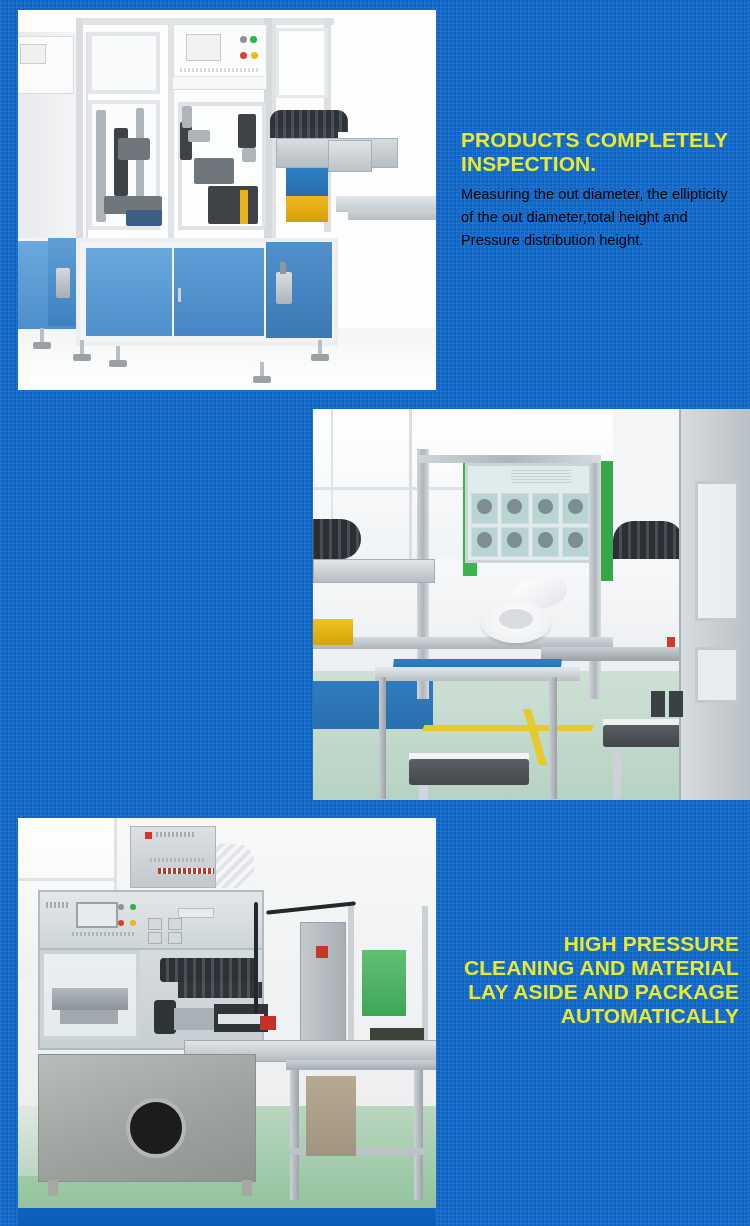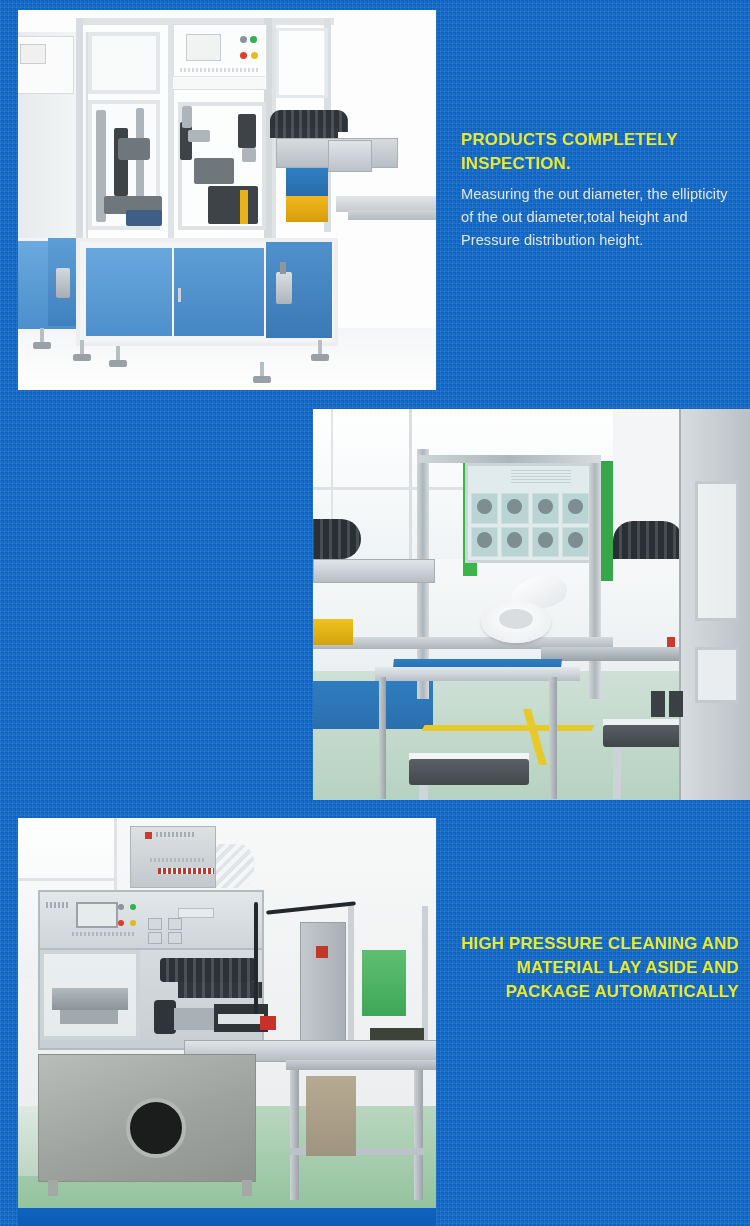--- a/index.html
+++ b/index.html
@@ -23,27 +23,27 @@
   .photo {
     position: absolute;
     overflow: hidden;
     background: #ffffff;
   }
 
   .textblock { position: absolute; }
   .heading {
     color: #e9e92e;
     font-weight: bold;
-    font-size: 17px;
+    font-size: 21px;
     line-height: 24px;
     letter-spacing: 0.1px;
     margin: 0 0 7px 0;
   }
   .body-text {
-    color: #e5e5e5;
+    color: #000000;
     font-size: 14.6px;
     line-height: 23px;
     margin: 0;
     letter-spacing: 0.05px;
   }
 
   
   #photo1 { left: 18px; top: 10px; width: 418px; height: 380px; }
   .p1-bg { position:absolute; inset:0; background:#fdfdfd; }
   .p1-floor { position:absolute; left:0; top:318px; width:100%; height:62px;

